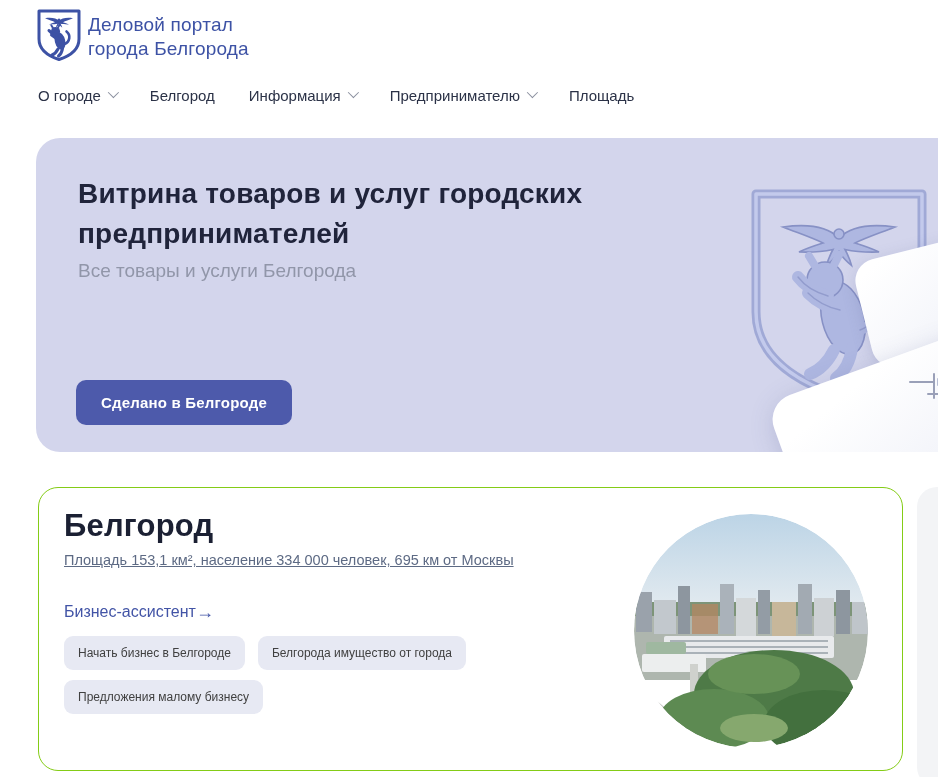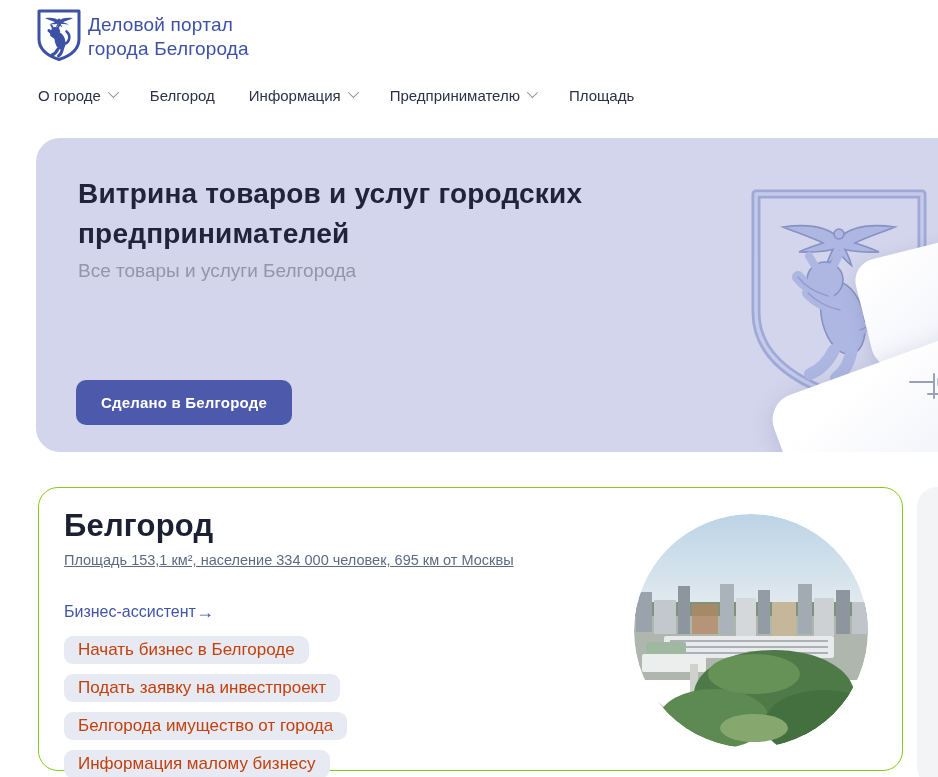--- a/index.html
+++ b/index.html
@@ -85,23 +85,23 @@
     position: absolute; left: 25px; top: 115px;
     display: flex; align-items: center; gap: 0;
     font-size: 16px; color: #4254a6; cursor: pointer; text-decoration: none;
   }
   .assistant-arrow { font-size: 18px; line-height: 16px; }
   .chips {
     position: absolute; left: 25px; top: 148px; width: 528px;
     display: flex; flex-wrap: wrap; gap: 10px 13px;
   }
   .chip {
-    background: #e7e9f3; color: #c2410c; border: none; cursor: pointer;
+    background: #e7e9f3; color: #404040; border: none; cursor: pointer;
     font-family: "Liberation Sans", sans-serif;
-    font-size: 17px; padding: 4px 14px; border-radius: 9px; white-space: nowrap;
+    font-size: 12px; padding: 10px 14px; border-radius: 9px; white-space: nowrap;
   }
   .city-photo {
     position: absolute; left: 595px; top: 26px; width: 234px; height: 234px;
     border-radius: 50%; overflow: hidden;
   }
   .city-photo svg { display: block; }
 
   
   .next-card-edge {
     position: absolute; left: 917px; top: 487px; width: 40px; height: 300px;
@@ -210,23 +210,22 @@
     <h2 class="city-title">Белгород</h2>
     <div class="city-stats">Площадь 153,1 км², население 334 000 человек, 695 км от Москвы</div>
 
     <a class="assistant-link">
       <span>Бизнес-ассистент</span>
       <span class="assistant-arrow">→</span>
     </a>
 
     <div class="chips">
       <button class="chip">Начать бизнес в Белгороде</button>
-      <button class="chip">Подать заявку на инвестпроект</button>
       <button class="chip">Белгорода имущество от города</button>
-      <button class="chip">Информация малому бизнесу</button>
+      <button class="chip">Предложения малому бизнесу</button>
     </div>
 
     <div class="city-photo">
       <svg viewBox="0 0 234 234" width="234" height="234">
         <defs>
           <linearGradient id="sky" x1="0" y1="0" x2="0" y2="1">
             <stop offset="0" stop-color="#bcd4e6"></stop>
             <stop offset="1" stop-color="#e9eef1"></stop>
           </linearGradient>
           <clipPath id="circ">

